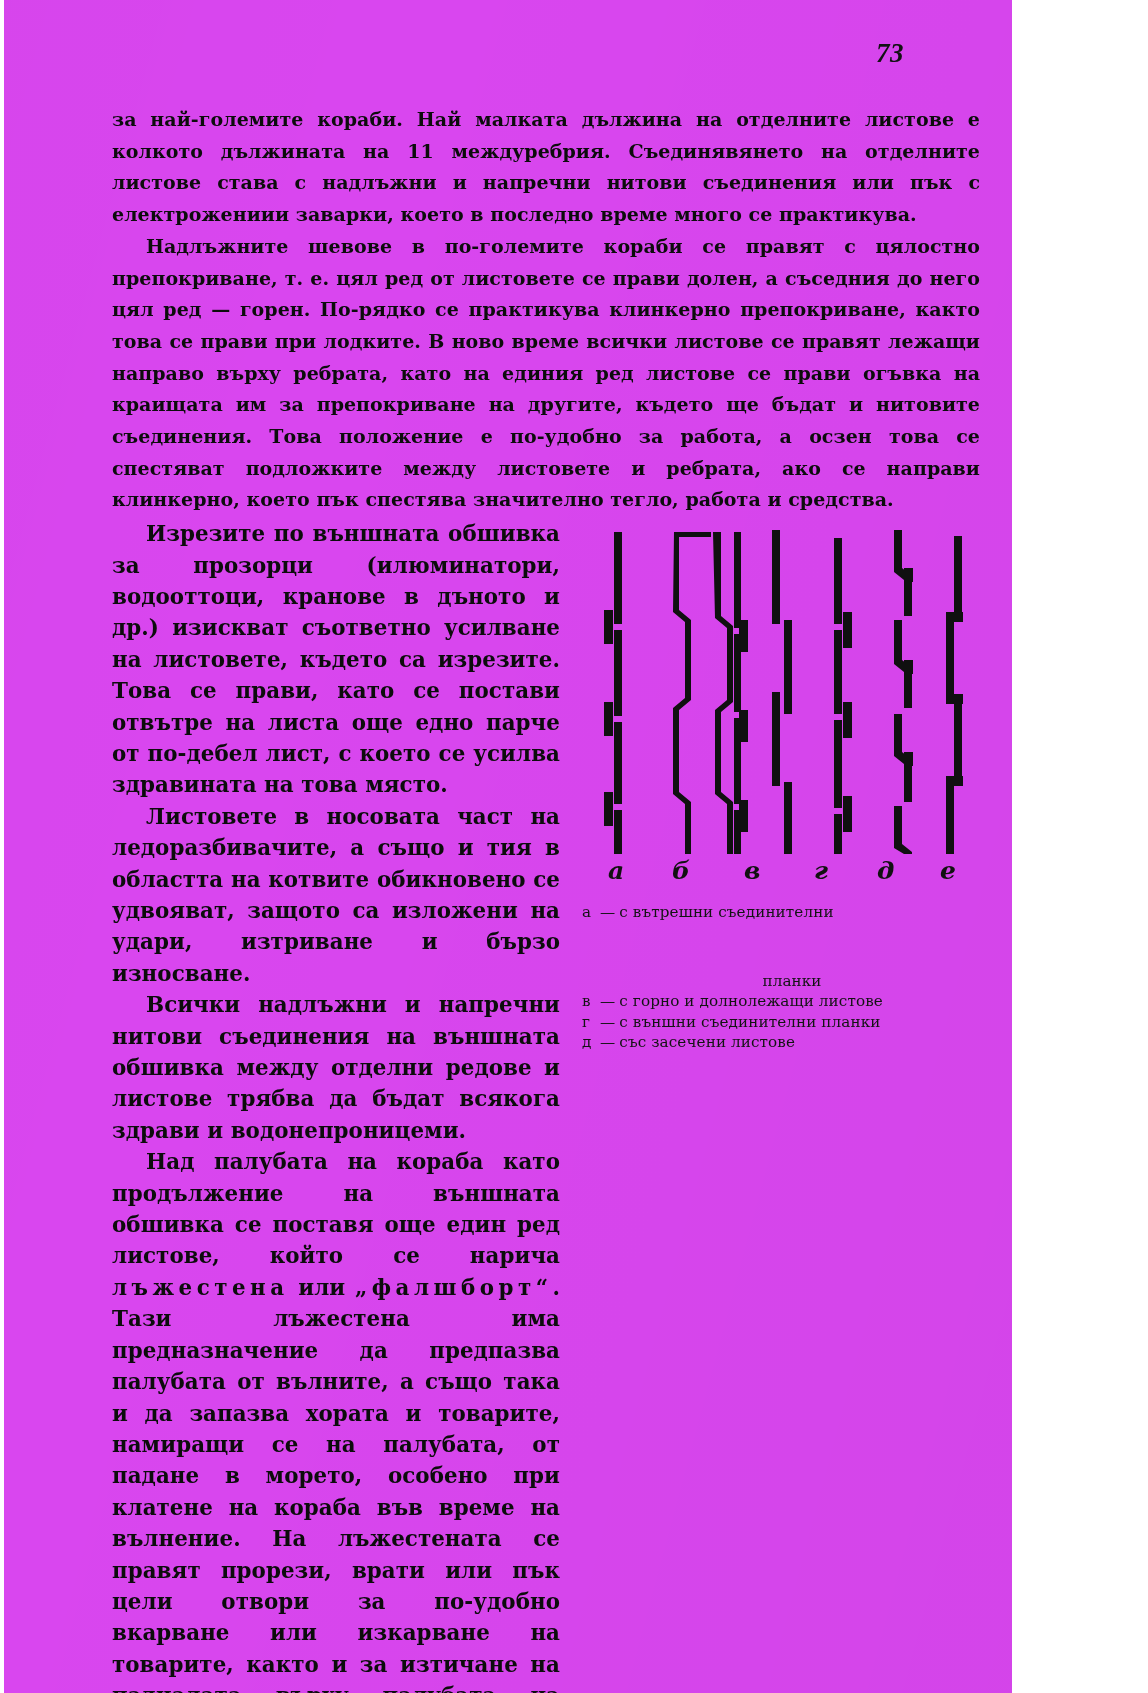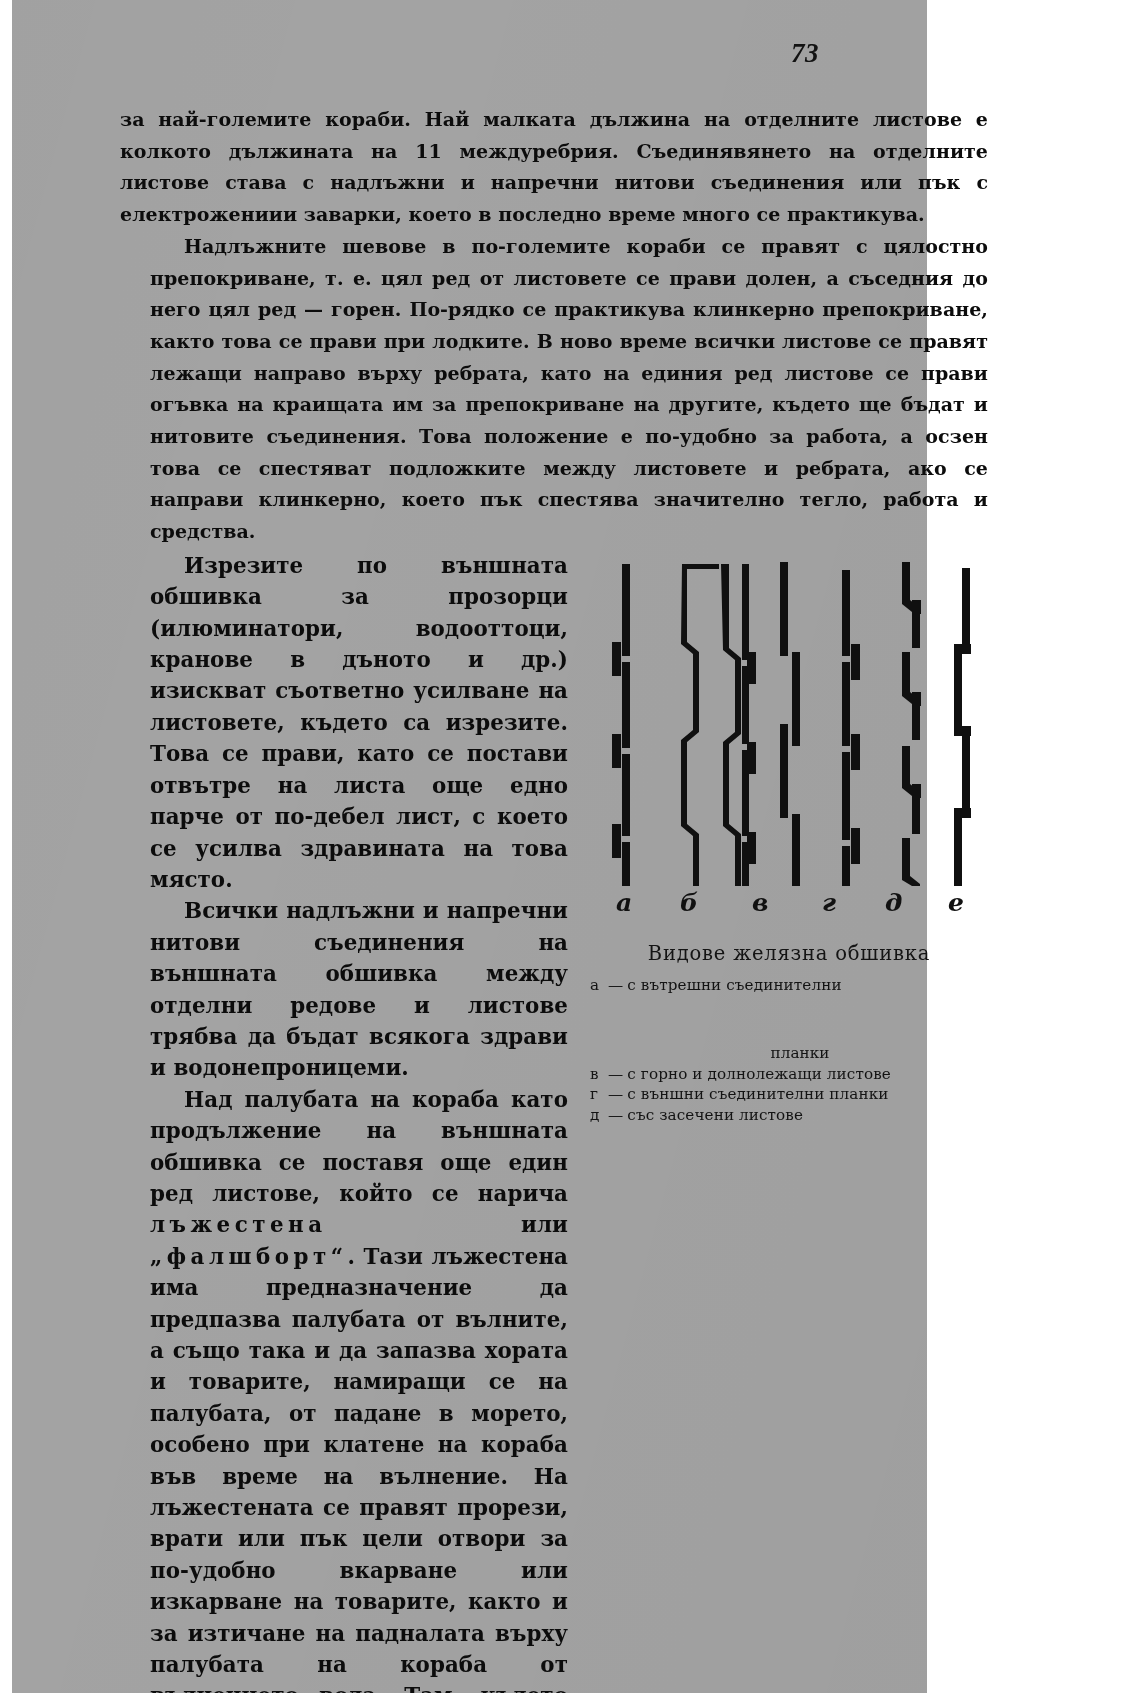--- a/index.html
+++ b/index.html
@@ -11,24 +11,24 @@
     width: 1148px;
     height: 1693px;
     position: relative;
     font-family: "DejaVu Serif", "Liberation Serif", serif;
     color: #0a0a0a;
     overflow: hidden;
   }
 
   .page {
     position: absolute;
-    left: 12px; top: 0;
-    width: 915px;
+    left: 4px; top: 0;
+    width: 1008px;
     height: 1693px;
-    background: #a3a3a3;
+    background: #d946ef;
   }
 
   
   .paper-tint {
     position: absolute;
     inset: 0;
     background:
       linear-gradient(105deg, rgba(0,0,0,0.012) 0%, rgba(0,0,0,0.0) 28%, rgba(0,0,0,0.015) 72%, rgba(0,0,0,0.025) 100%);
     pointer-events: none;
   }
@@ -56,21 +56,21 @@
     margin: 0;
     font-size: 19px;
     line-height: 31.7px;
     text-align: justify;
     text-justify: inter-word;
     font-weight: 600;
     letter-spacing: 0.05px;
     color: #0c0c0c;
     hyphens: manual;
   }
-  p.para.indent { text-indent: 34px; margin-left: 30px; }
+  p.para.indent { text-indent: 34px; }
   p.para + p.para { margin-top: 0px; }
 
   
   .wrapzone {
     position: relative;
     margin-top: 2px;
   }
   .figurebox {
     float: right;
     width: 398px;
@@ -226,21 +226,20 @@
 
         <div class="fig-letters">
           <span style="left:26px;">а</span>
           <span style="left:90px;">б</span>
           <span style="left:162px;">в</span>
           <span style="left:232px;">г</span>
           <span style="left:295px;">д</span>
           <span style="left:358px;">е</span>
         </div>
 
-        <div class="fig-caption">Видове желязна обшивка</div>
 
         <div class="legend">
           <span class="lrow">
             <span class="lkey">а</span><span class="ldash">—</span><span>с вътрешни съединителни</span>
           </span>
           <span class="lrow center">
             <span>планки</span>
           </span>
           <span class="lrow">
             <span class="lkey">в</span><span class="ldash">—</span><span>с горно и долнолежащи листове</span>
@@ -250,20 +249,21 @@
           </span>
           <span class="lrow">
             <span class="lkey">д</span><span class="ldash">—</span><span>със засечени листове</span>
           </span>
         </div>
 
       </div>
 
       <div class="leftcol">
         <p class="para indent">Изрезите по външната обшивка за прозорци (илюминатори, водооттоци, кранове в дъното и др.) изискват съответно усилване на листовете, където са изрезите. Това се прави, като се постави отвътре на листа още едно парче от по-дебел лист, с което се усилва здравината на това място.</p>
+        <p class="para indent">Листовете в носовата част на ледоразбивачите, а също и тия в областта на котвите обикновено се удвояват, защото са изложени на удари, изтриване и бързо износване.</p>
         <p class="para indent">Всички надлъжни и напречни нитови съединения на външната обшивка между отделни редове и листове трябва да бъдат всякога здрави и водонепроницеми.</p>
         <p class="para indent"><span>Над палубата на кораба като продължение на външната обшивка се поставя още един ред листове, който се нарича </span><span class="spaced">лъжестена</span><span> или </span><span class="spaced">„фалшборт“</span><span>. Тази лъжестена има предназначение да предпазва палубата от вълните, а също така и да запазва хората и товарите, намиращи се на палубата, от падане в морето, особено при клатене на кораба във време на вълнение. На лъжестената се правят прорези, врати или пък цели отвори за по-удобно вкарване или изкарване на товарите, както и за изтичане на падналата върху палубата на кораба от вълнението вода. Там, където става прекъсване на лъжестената, се поставят странични наклонени укрепителни подпорки, които придават твърдост и здравина на краищата на същата.</span></p>
       </div>
 
     </div>
 
   </div>
 </div>
 
 </body></html>

